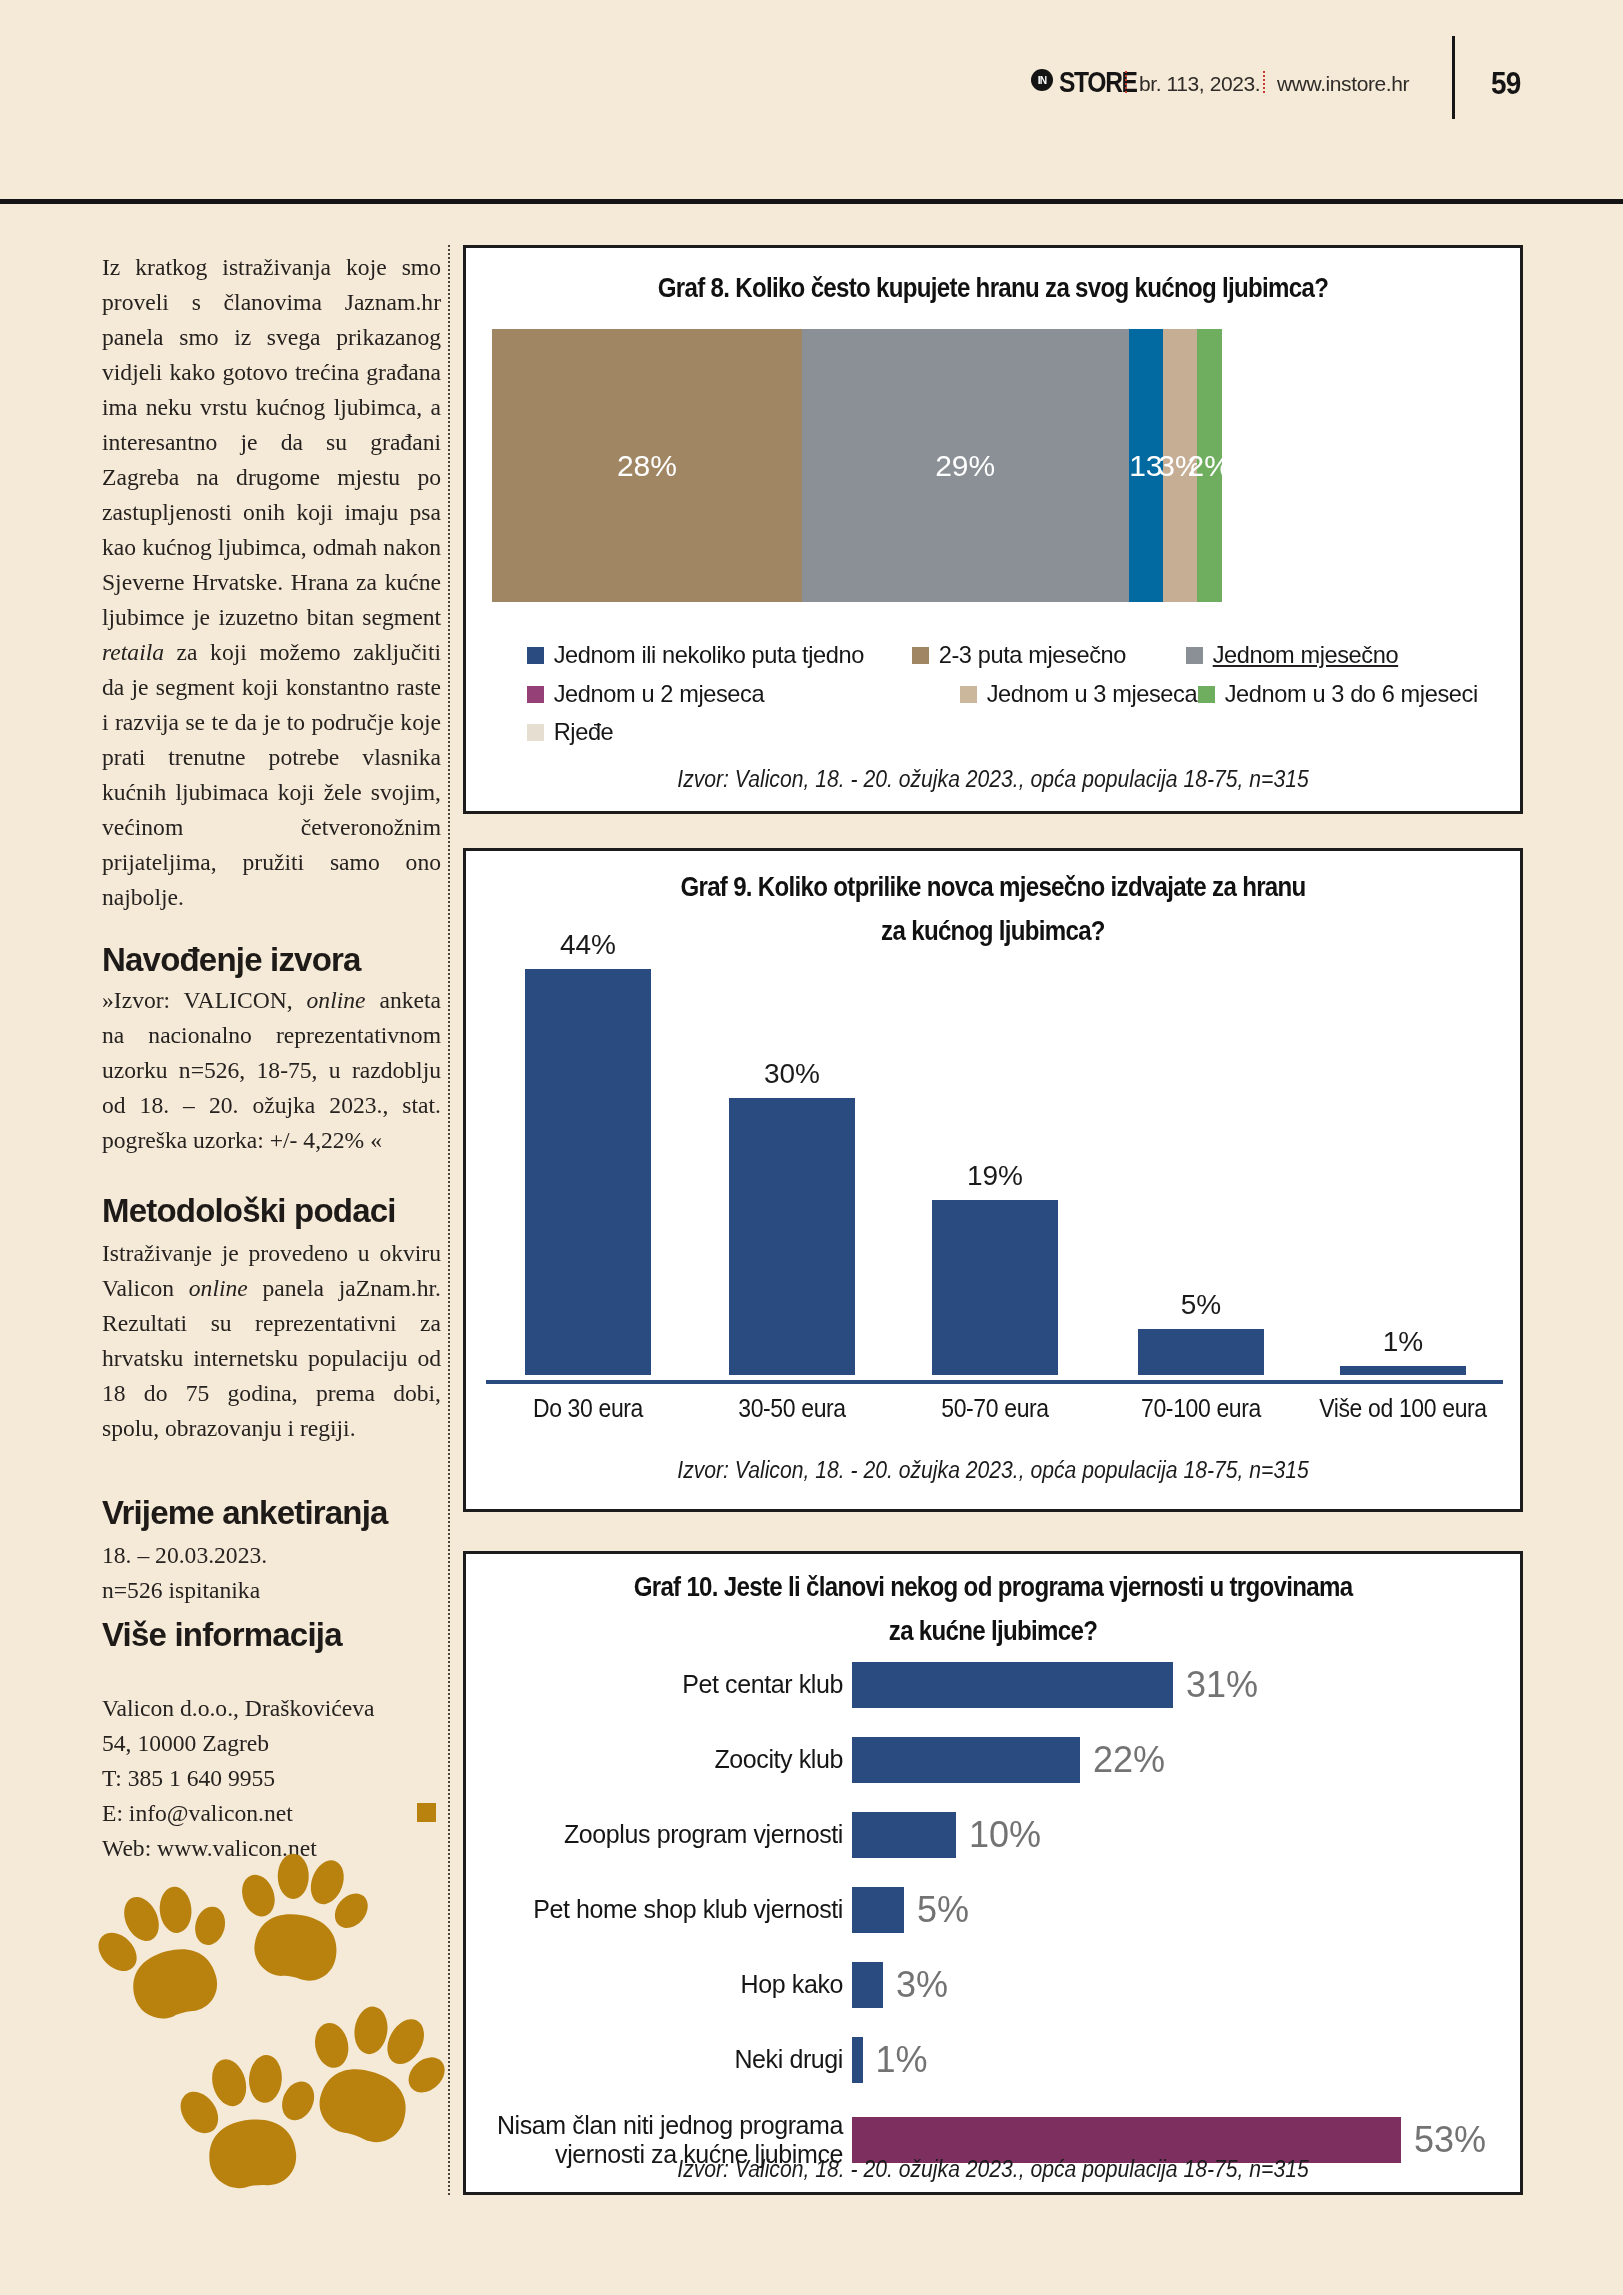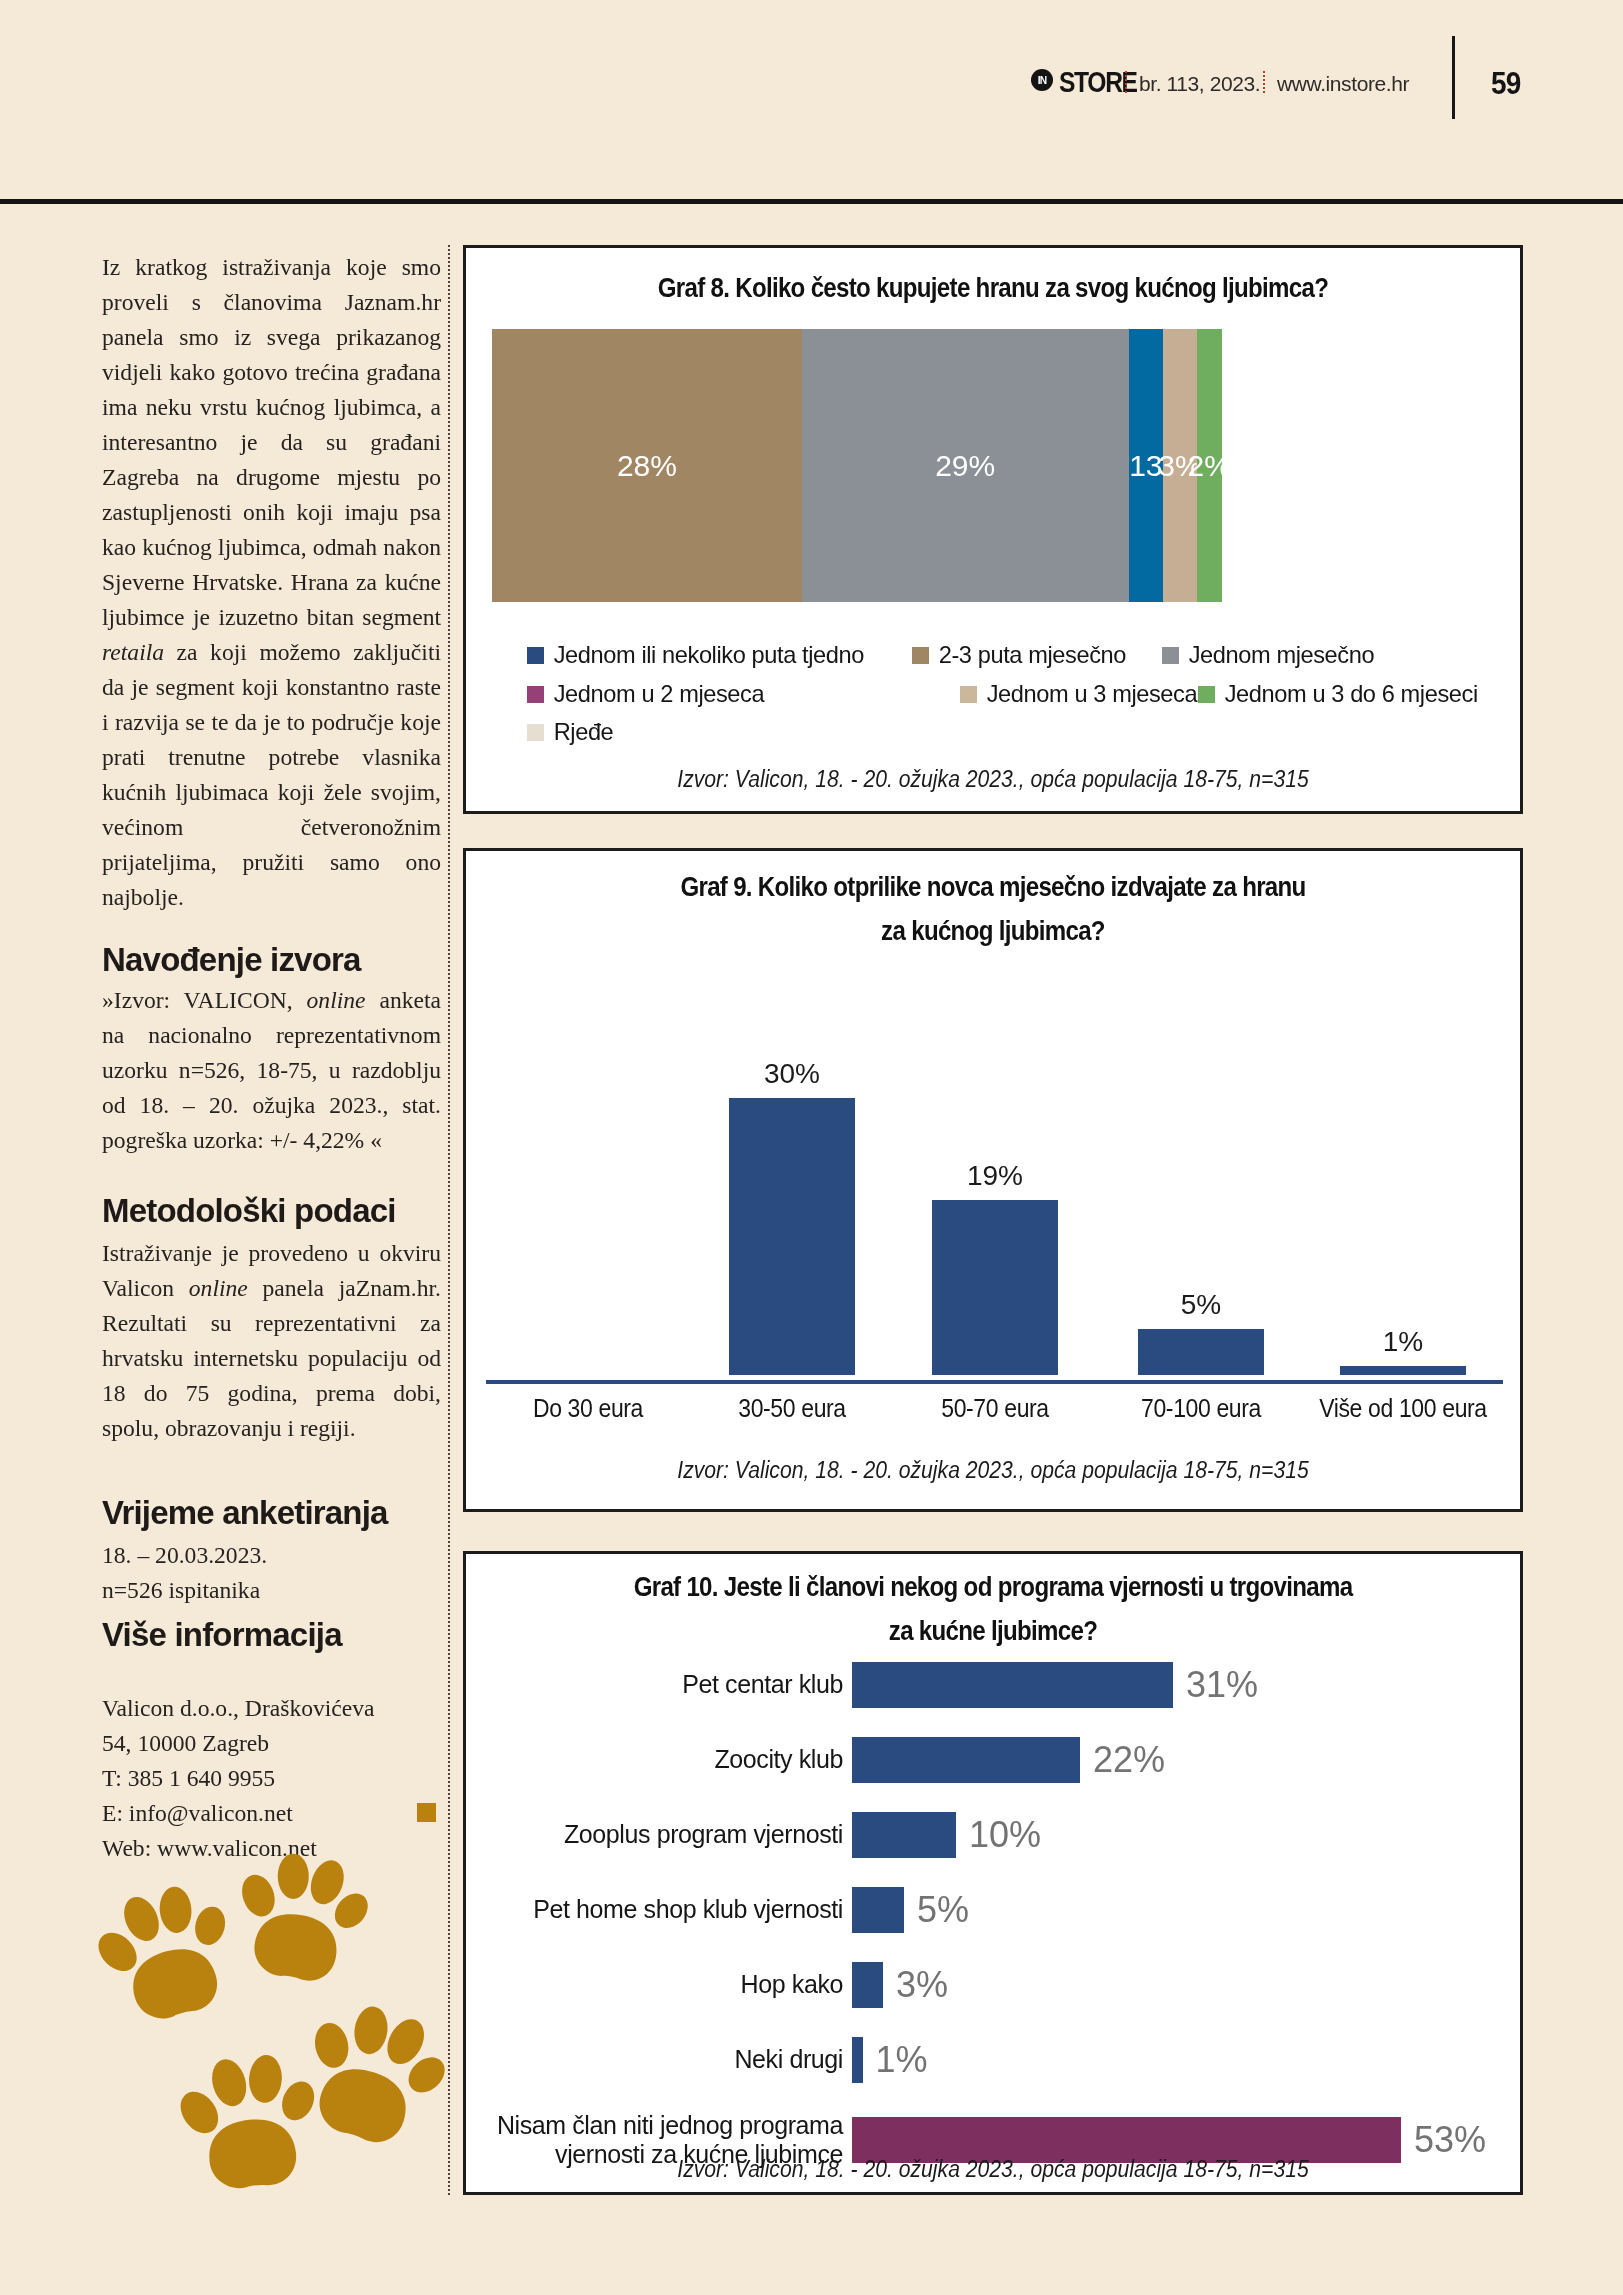--- a/index.html
+++ b/index.html
@@ -138,21 +138,21 @@
     </div>
 
     <div class="lgd" style="left:61px;top:395px;">
         <div class="sw" style="background-color: rgb(41, 75, 128);"></div>
         <div class="lb">Jednom ili nekoliko puta tjedno</div>
       </div>
     <div class="lgd" style="left:446px;top:395px;">
         <div class="sw" style="background-color: rgb(160, 134, 98);"></div>
         <div class="lb">2-3 puta mjesečno</div>
       </div>
-    <div class="lgd" style="left:696px;top:395px;">
+    <div class="lgd" style="left:720px;top:395px;text-decoration:underline;">
         <div class="sw" style="background-color: rgb(138, 144, 150);"></div>
         <div class="lb">Jednom mjesečno</div>
       </div>
     <div class="lgd" style="left:61px;top:434px;">
         <div class="sw" style="background-color: rgb(150, 64, 120);"></div>
         <div class="lb">Jednom u 2 mjeseca</div>
       </div>
     <div class="lgd" style="left:446px;top:434px;margin-left:48px;">
         <div class="sw" style="background-color: rgb(203, 183, 156);"></div>
         <div class="lb">Jednom u 3 mjeseca</div>
@@ -166,20 +166,24 @@
         <div class="lb">Rjeđe</div>
       </div>
 
     <div class="csource" style="top:518px;">Izvor: Valicon, 18. - 20. ožujka 2023., opća populacija 18-75, n=315</div>
   </div>
 
   <div class="panel" style="top:848px;height:664px;">
     <div class="ctitle" style="top:20.4px;">Graf 9. Koliko otprilike novca mjesečno izdvajate za hranu</div>
     <div class="ctitle" style="top:64px;">za kućnog ljubimca?</div>
 
+    <div class="g9col" style="left:59px;">
+      <div class="g9val">44%</div>
+      <div class="g9fill" style="background-color: rgb(41, 75, 128); height: 406px;"></div>
+    </div>
     <div class="g9col" style="left:263px;">
       <div class="g9val">30%</div>
       <div class="g9fill" style="background-color: rgb(41, 75, 128); height: 277px;"></div>
     </div>
     <div class="g9col" style="left:466px;">
       <div class="g9val">19%</div>
       <div class="g9fill" style="background-color: rgb(41, 75, 128); height: 175px;"></div>
     </div>
     <div class="g9col" style="left:672px;">
       <div class="g9val">5%</div>

